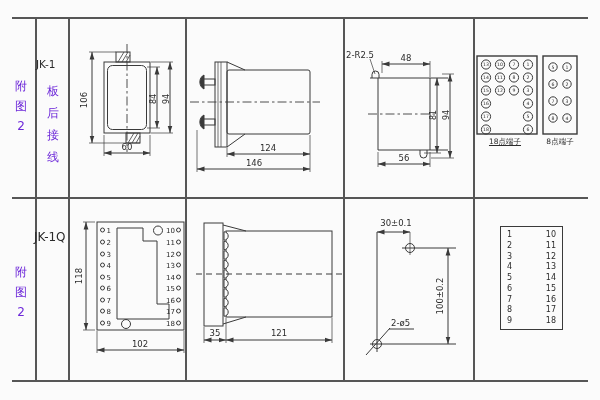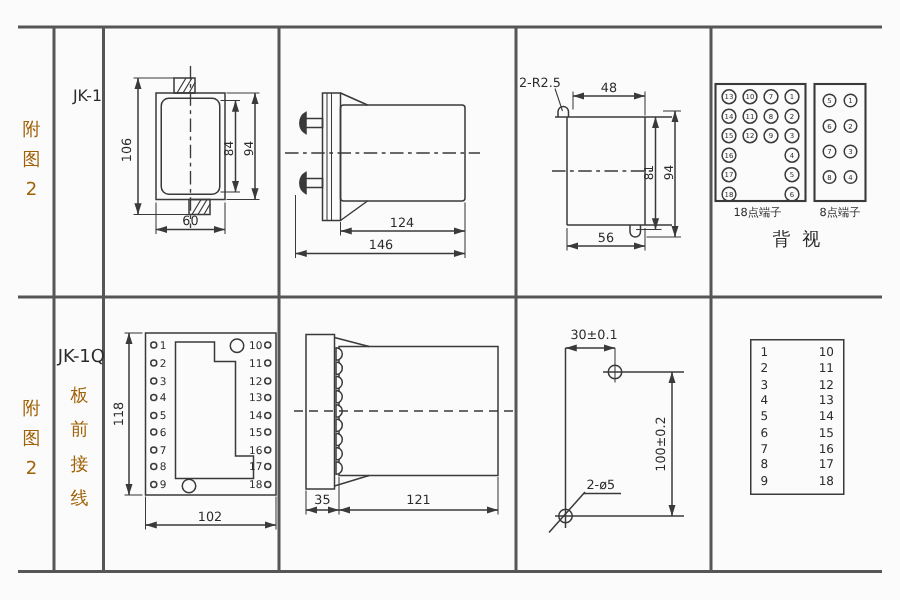--- a/index.html
+++ b/index.html
@@ -1,22 +1,22 @@
 <!DOCTYPE html>
 <html><head>
 <meta charset="utf-8">
 <style>
   html,body{margin:0;padding:0;background:#fafafa;}
   .stage{position:relative;width:600px;height:400px;background:#fbfbfb;overflow:hidden;
          font-family:"DejaVu Sans","Liberation Sans",sans-serif;color:#2b2b2b;}
   .hline{position:absolute;height:2px;background:#565656;}
   .vline{position:absolute;width:2px;background:#565656;}
   .vtxt{position:absolute;width:16px;text-align:center;word-break:break-all;
-        font-size:12px;line-height:20px;color:#a16207;}
-  .htxt{position:absolute;text-align:right;font-size:11px;color:#2b2b2b;}
+        font-size:12px;line-height:20px;color:#6d28d9;}
+  .htxt{position:absolute;text-align:left;font-size:11px;color:#2b2b2b;}
   .cap{position:absolute;text-align:center;font-size:7.5px;color:#2b2b2b;}
   .view-cap{position:absolute;text-align:center;font-size:12px;letter-spacing:2px;color:#2b2b2b;}
   svg{overflow:visible;position:absolute;}
   .ln{stroke:#3a3a3a;fill:none;stroke-width:1;}
   .thick{stroke-width:1.4;}
   .cl{stroke-dasharray:9 3 2.5 3;stroke-width:0.9;}
   .dl{stroke-dasharray:6 4;stroke-width:1;}
   .hz{stroke-width:0.8;}
   .ext{stroke-width:0.7;}
   .dt{fill:#2b2b2b;stroke:none;font-size:8px;font-family:"DejaVu Sans","Liberation Sans",sans-serif;}
@@ -38,24 +38,24 @@
   <div class="hline" style="left:12px;top:197px;width:576px;"></div>
   <div class="hline" style="left:12px;top:380px;width:576px;"></div>
   <div class="vline" style="left:35px;top:18px;height:363px;"></div>
   <div class="vline" style="left:68px;top:18px;height:363px;"></div>
   <div class="vline" style="left:185px;top:18px;height:363px;"></div>
   <div class="vline" style="left:343px;top:18px;height:363px;"></div>
   <div class="vline" style="left:473px;top:18px;height:363px;"></div>
 
   <div class="vtxt" style="left:13px;top:76px;">附图2</div>
   <div class="htxt" style="left:36px;top:58px;width:32px;font-size:10.5px;">JK-1</div>
+  <div class="vtxt" style="left:45px;top:80px;line-height:22px;">板后接线</div>
 
   <div class="vtxt" style="left:13px;top:262px;">附图2</div>
   <div class="htxt" style="left:34px;top:230px;width:36px;font-size:12px;">JK-1Q</div>
-  <div class="vtxt" style="left:45px;top:252px;line-height:23px;">板前接线</div>
 
   <svg style="left:78px;top:38px;" width="105" height="132">
     <defs>
       <marker id="ar" markerWidth="8" markerHeight="6" refX="7.5" refY="3" orient="auto-start-reverse">
         <path d="M0,0.6 L7.5,3 L0,5.4 Z" fill="#3a3a3a"></path>
       </marker>
     </defs>
     <g class="ln">
       <rect x="26" y="24" width="46" height="71"></rect>
       <rect x="29.5" y="27.5" width="39" height="64" rx="5"></rect>
@@ -195,23 +195,22 @@
     <text class="tc" x="79" y="14.7">5</text>
     <text class="tc" x="93" y="14.7">1</text>
     <text class="tc" x="79" y="31.7">6</text>
     <text class="tc" x="93" y="31.7">2</text>
     <text class="tc" x="79" y="48.7">7</text>
     <text class="tc" x="93" y="48.7">3</text>
     <text class="tc" x="79" y="65.7">8</text>
     <text class="tc" x="93" y="65.7">4</text>
   </svg>
 
-  <div class="cap" style="left:472px;top:137px;width:66px;">18点端子</div>
+  <div class="cap" style="left:472px;top:137px;width:66px;text-decoration:underline;">18点端子</div>
   <div class="cap" style="left:538px;top:137px;width:44px;text-align:center;">8点端子</div>
-  <div class="view-cap" style="left:490px;top:151px;width:84px;">背 视</div>
 
   <svg style="left:68px;top:213px;" width="132" height="160">
     <g class="ln">
       <rect x="29" y="9" width="87" height="108"></rect>
       <path d="M49,15 H75 V28 H89 V91 H101 V106 H49 Z"></path>
       <circle cx="90" cy="17.5" r="4.5"></circle>
       <circle cx="58" cy="111" r="4.5"></circle>
       <circle cx="34.5" cy="17" r="2"></circle>
         <circle cx="34.5" cy="29" r="2"></circle>
       <circle cx="34.5" cy="41" r="2"></circle>

